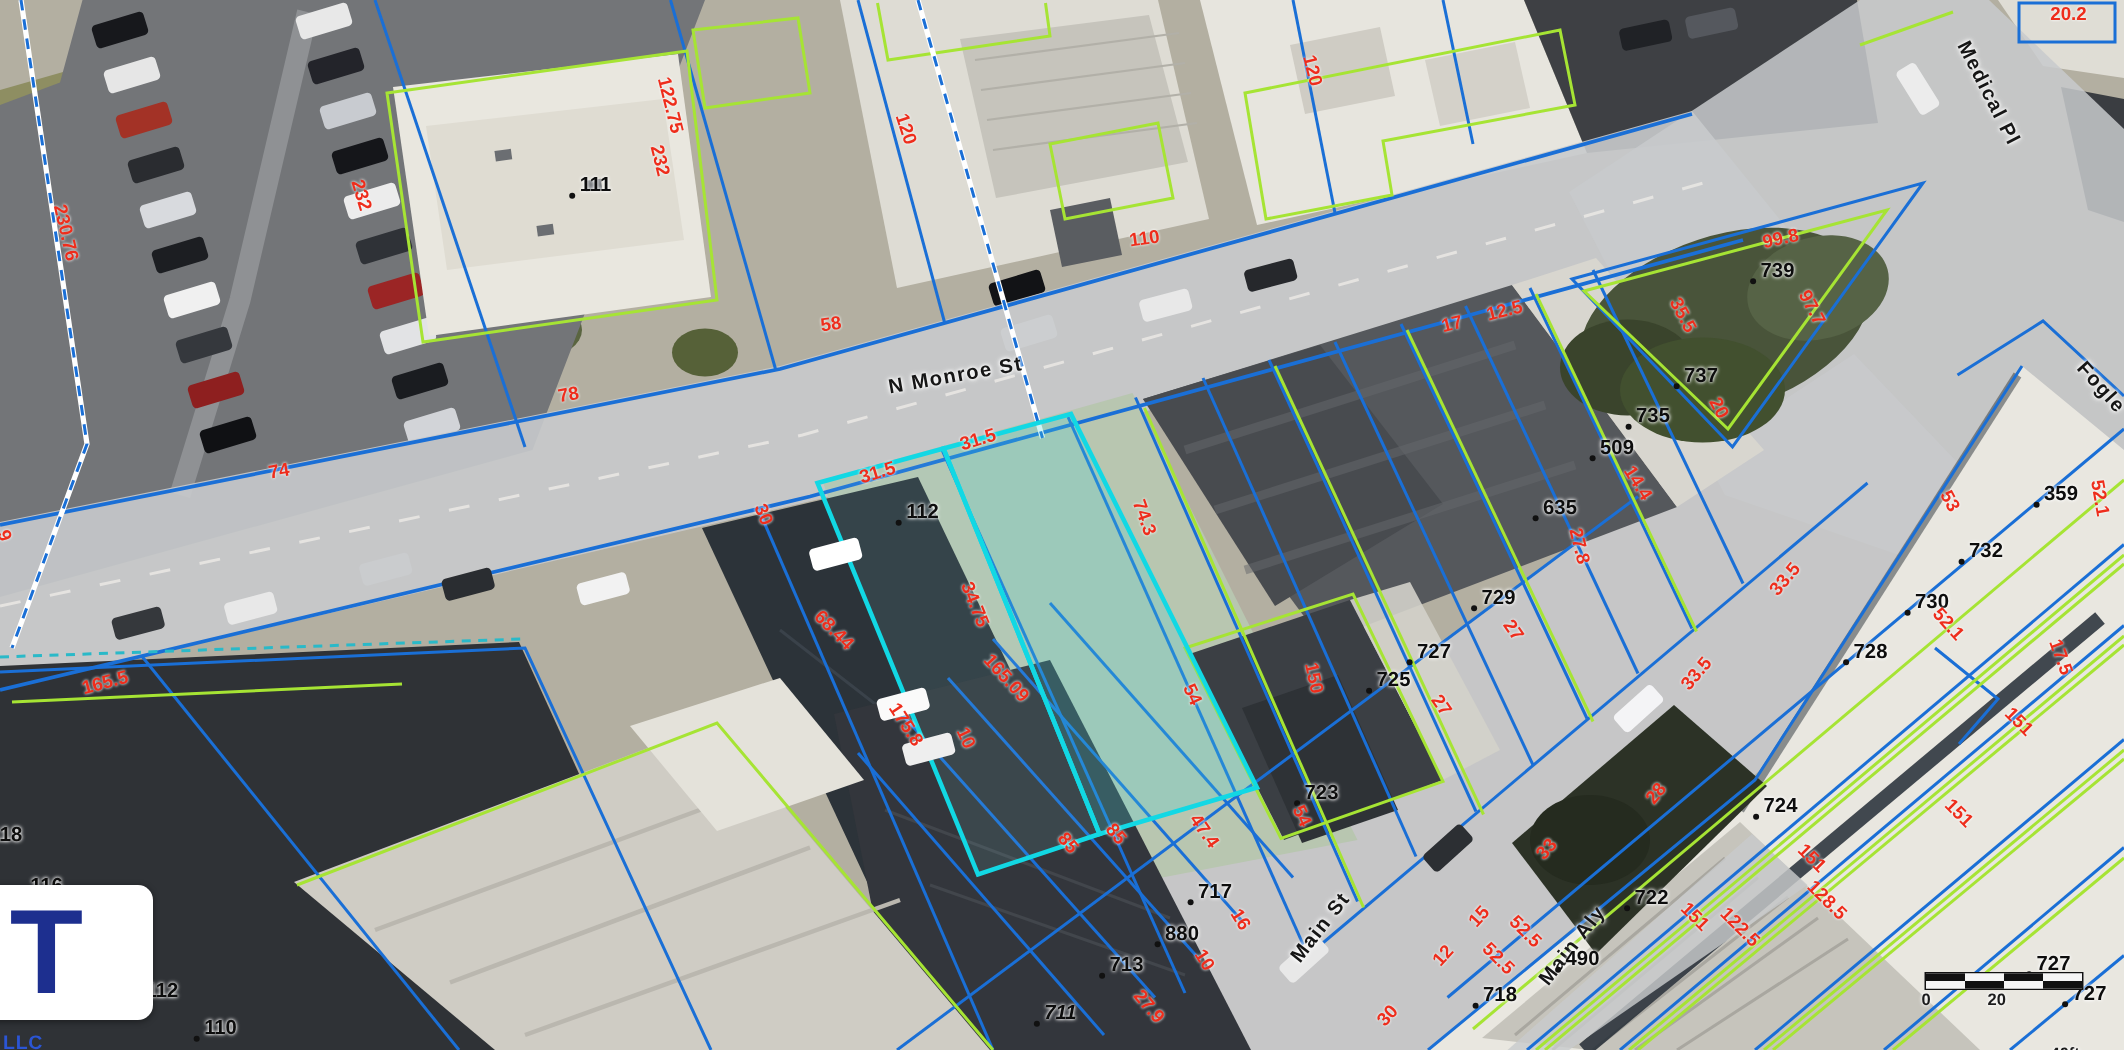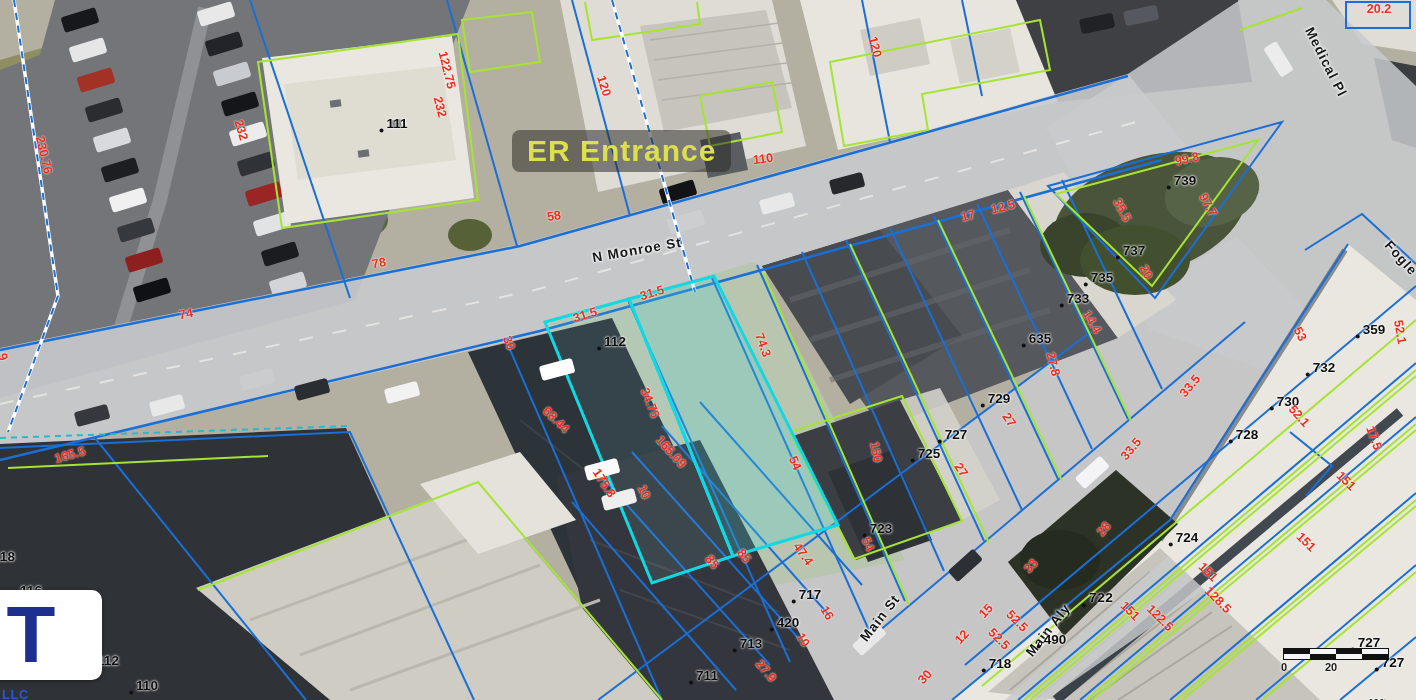--- a/index.html
+++ b/index.html
@@ -239,36 +239,36 @@
       <div class="street-label" style="left: 637px; top: 250px; transform: translate(-50%, -50%) rotate(-10deg);">N  Monroe St</div>
       <div class="street-label" style="left: 880px; top: 618px; transform: translate(-50%, -50%) rotate(-52deg);">Main St</div>
       <div class="street-label" style="left: 1048px; top: 630px; transform: translate(-50%, -50%) rotate(-52deg);">Main Aly</div>
       <div class="street-label" style="left: 1326px; top: 62px; transform: translate(-50%, -50%) rotate(63deg);">Medical Pl</div>
       <div class="street-label" style="left: 1401px; top: 258px; transform: translate(-50%, -50%) rotate(48deg);">Fogle</div>
       <div class="parcel-label" style="left: 397px; top: 123px; transform: translate(-50%, -50%) rotate(0deg);">111</div>
       <div class="parcel-label" style="left: 615px; top: 341px; transform: translate(-50%, -50%) rotate(0deg);">112</div>
       <div class="parcel-label" style="left: 1185px; top: 180px; transform: translate(-50%, -50%) rotate(0deg);">739</div>
       <div class="parcel-label" style="left: 1134px; top: 250px; transform: translate(-50%, -50%) rotate(0deg);">737</div>
       <div class="parcel-label" style="left: 1102px; top: 277px; transform: translate(-50%, -50%) rotate(0deg);">735</div>
-      <div class="parcel-label" style="left: 1078px; top: 298px; transform: translate(-50%, -50%) rotate(0deg);">733</div>
+      <div class="parcel-label" style="left: 1078px; top: 298px; transform: translate(-50%, -50%) rotate(0deg);">509</div>
       <div class="parcel-label" style="left: 1040px; top: 338px; transform: translate(-50%, -50%) rotate(0deg);">635</div>
       <div class="parcel-label" style="left: 999px; top: 398px; transform: translate(-50%, -50%) rotate(0deg);">729</div>
       <div class="parcel-label" style="left: 956px; top: 434px; transform: translate(-50%, -50%) rotate(0deg);">727</div>
       <div class="parcel-label" style="left: 929px; top: 453px; transform: translate(-50%, -50%) rotate(0deg);">725</div>
       <div class="parcel-label" style="left: 881px; top: 528px; transform: translate(-50%, -50%) rotate(0deg);">723</div>
       <div class="parcel-label" style="left: 810px; top: 594px; transform: translate(-50%, -50%) rotate(0deg);">717</div>
-      <div class="parcel-label" style="left: 788px; top: 622px; transform: translate(-50%, -50%) rotate(0deg);">420</div>
+      <div class="parcel-label" style="left: 788px; top: 622px; transform: translate(-50%, -50%) rotate(0deg);">880</div>
       <div class="parcel-label" style="left: 751px; top: 643px; transform: translate(-50%, -50%) rotate(0deg);">713</div>
-      <div class="parcel-label" style="left: 707px; top: 675px; transform: translate(-50%, -50%) rotate(0deg);">711</div>
+      <div class="parcel-label" style="left: 707px; top: 675px; transform: translate(-50%, -50%) rotate(0deg); font-style: italic;">711</div>
       <div class="parcel-label" style="left: 1374px; top: 329px; transform: translate(-50%, -50%) rotate(0deg);">359</div>
       <div class="parcel-label" style="left: 1324px; top: 367px; transform: translate(-50%, -50%) rotate(0deg);">732</div>
       <div class="parcel-label" style="left: 1288px; top: 401px; transform: translate(-50%, -50%) rotate(0deg);">730</div>
       <div class="parcel-label" style="left: 1247px; top: 434px; transform: translate(-50%, -50%) rotate(0deg);">728</div>
       <div class="parcel-label" style="left: 1187px; top: 537px; transform: translate(-50%, -50%) rotate(0deg);">724</div>
-      <div class="parcel-label" style="left: 1101px; top: 598px; transform: translate(-50%, -50%) rotate(0deg); font-family: Liberation Mono, monospace;">722</div>
+      <div class="parcel-label" style="left: 1101px; top: 598px; transform: translate(-50%, -50%) rotate(0deg);">722</div>
       <div class="parcel-label" style="left: 1055px; top: 639px; transform: translate(-50%, -50%) rotate(0deg);">490</div>
       <div class="parcel-label" style="left: 1000px; top: 663px; transform: translate(-50%, -50%) rotate(0deg);">718</div>
       <div class="parcel-label" style="left: 1369px; top: 642px; transform: translate(-50%, -50%) rotate(0deg);">727</div>
       <div class="parcel-label" style="left: 1393px; top: 662px; transform: translate(-50%, -50%) rotate(0deg);">727</div>
       <div class="parcel-label" style="left: 4px; top: 556px; transform: translate(-50%, -50%) rotate(0deg);">118</div>
       <div class="parcel-label" style="left: 31px; top: 590px; transform: translate(-50%, -50%) rotate(0deg);">116</div>
       <div class="parcel-label" style="left: 82px; top: 635px; transform: translate(-50%, -50%) rotate(0deg);">114</div>
       <div class="parcel-label" style="left: 108px; top: 660px; transform: translate(-50%, -50%) rotate(0deg);">112</div>
       <div class="parcel-label" style="left: 147px; top: 685px; transform: translate(-50%, -50%) rotate(0deg);">110</div>
       <div class="dim-label" style="left: 44px; top: 155px; transform: translate(-50%, -50%) rotate(77deg);">230.76</div>
@@ -324,21 +324,20 @@
       <div class="dim-label" style="left: 986px; top: 611px; transform: translate(-50%, -50%) rotate(-48deg);">15</div>
       <div class="dim-label" style="left: 1017px; top: 621px; transform: translate(-50%, -50%) rotate(45deg);">52.5</div>
       <div class="dim-label" style="left: 999px; top: 639px; transform: translate(-50%, -50%) rotate(45deg);">52.5</div>
       <div class="dim-label" style="left: 1346px; top: 481px; transform: translate(-50%, -50%) rotate(45deg);">151</div>
       <div class="dim-label" style="left: 1306px; top: 542px; transform: translate(-50%, -50%) rotate(45deg);">151</div>
       <div class="dim-label" style="left: 1208px; top: 572px; transform: translate(-50%, -50%) rotate(45deg);">151</div>
       <div class="dim-label" style="left: 1130px; top: 611px; transform: translate(-50%, -50%) rotate(45deg);">151</div>
       <div class="dim-label" style="left: 1218px; top: 600px; transform: translate(-50%, -50%) rotate(45deg);">128.5</div>
       <div class="dim-label" style="left: 1160px; top: 618px; transform: translate(-50%, -50%) rotate(45deg);">122.5</div>
       <div class="dim-label" style="left: 70px; top: 455px; transform: translate(-50%, -50%) rotate(-15deg);">165.5</div>
-      <div class="anno" style="left: 512px; top: 130px;">ER Entrance</div>
     </div>
 
 <div class="scalebar">
   <div class="sb-track">
     <div class="sb-cell-b"></div>
         <div class="sb-cell-w"></div>
         <div class="sb-cell-b"></div>
         <div class="sb-cell-w"></div>
     <div class="sb-cell-w"></div>
         <div class="sb-cell-b"></div>

